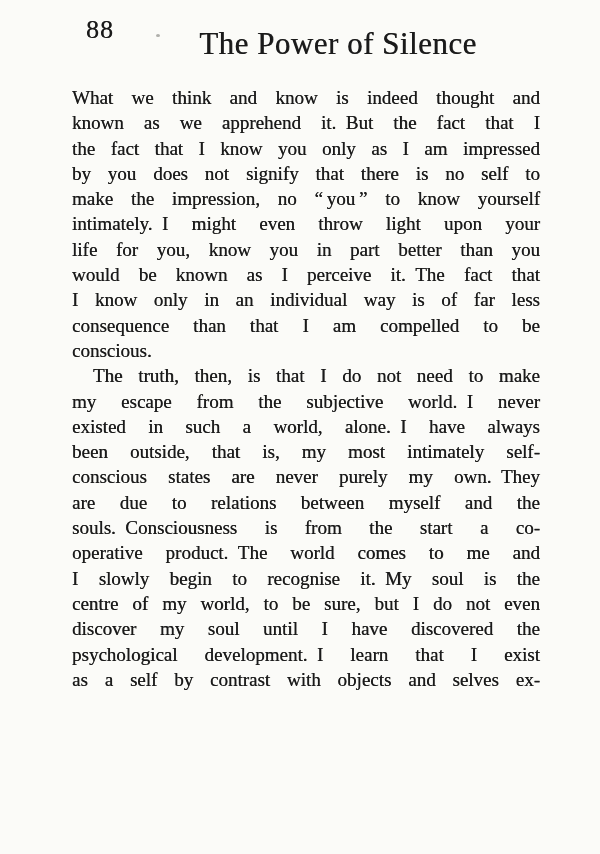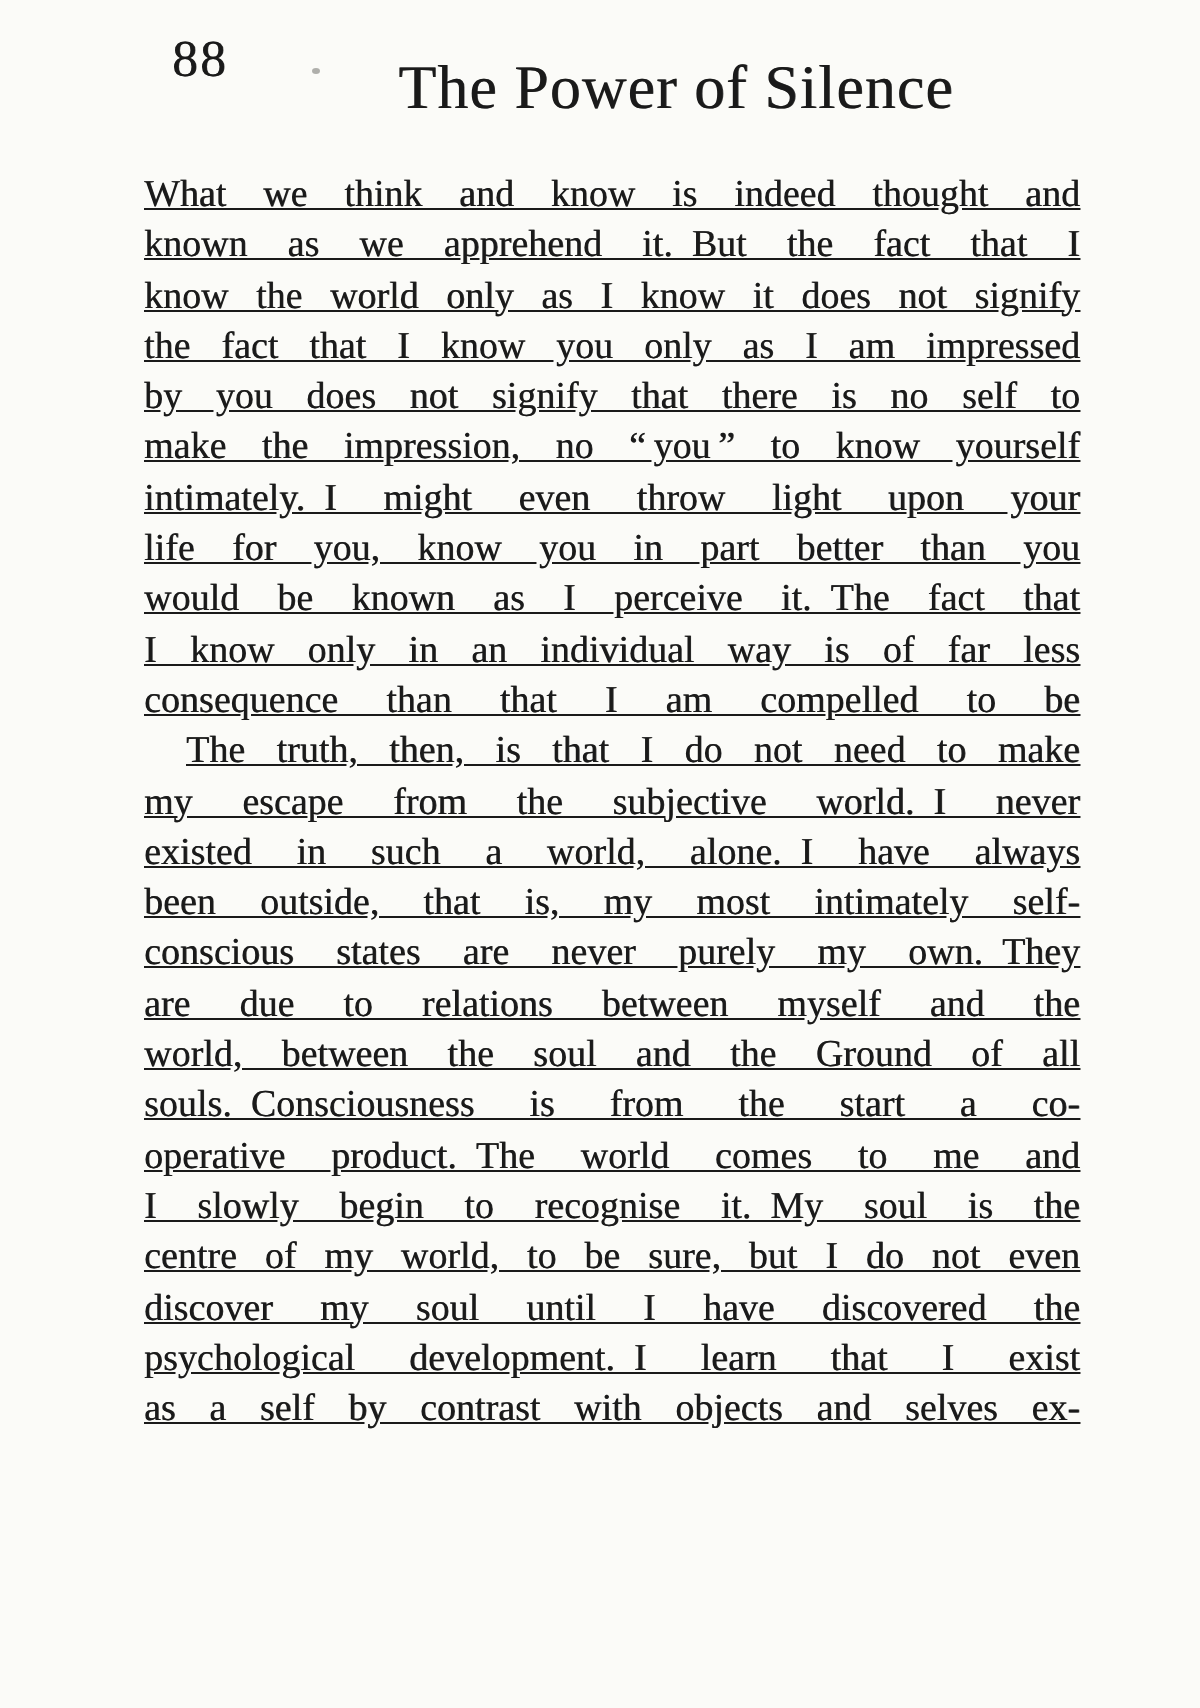--- a/index.html
+++ b/index.html
@@ -51,21 +51,21 @@
   }
   .text-block {
     position: absolute;
     left: 72px;
     top: 85px;
     width: 468px;
     font-size: 19px;
     line-height: 25.3px;
     text-shadow: 0.28px 0 0 rgba(24,24,24,0.85);
   }
-  .paragraph { margin: 0; text-decoration: underline; }
+  .paragraph { margin: 0; }
   .line {
     text-align: justify;
     text-align-last: justify;
   }
   .line.indent { text-indent: 21px; }
   .line.short { text-align-last: left; }
 </style>
 </head>
 <body>
 
@@ -73,38 +73,37 @@
   <header class="running-head">
     <span class="page-number">88</span>
     <span class="artifact-dot"></span>
     <h1 class="running-title">The Power of Silence</h1>
   </header>
 
   <main class="text-block">
       <div class="paragraph">
         <div class="line">What we think and know is indeed thought and</div>
         <div class="line">known as we apprehend it. But the fact that I</div>
-        <div class="line">know the world only as I know it does not signify</div>
         <div class="line">the fact that I know you only as I am impressed</div>
         <div class="line">by you does not signify that there is no self to</div>
         <div class="line">make the impression, no “ you ” to know yourself</div>
         <div class="line">intimately. I might even throw light upon your</div>
         <div class="line">life for you, know you in part better than you</div>
         <div class="line">would be known as I perceive it. The fact that</div>
         <div class="line">I know only in an individual way is of far less</div>
         <div class="line">consequence than that I am compelled to be</div>
+        <div class="line short">conscious.</div>
       </div>
       <div class="paragraph">
         <div class="line indent">The truth, then, is that I do not need to make</div>
         <div class="line">my escape from the subjective world. I never</div>
         <div class="line">existed in such a world, alone. I have always</div>
         <div class="line">been outside, that is, my most intimately self-</div>
         <div class="line">conscious states are never purely my own. They</div>
         <div class="line">are due to relations between myself and the</div>
-        <div class="line">world, between the soul and the Ground of all</div>
         <div class="line">souls. Consciousness is from the start a co-</div>
         <div class="line">operative product. The world comes to me and</div>
         <div class="line">I slowly begin to recognise it. My soul is the</div>
         <div class="line">centre of my world, to be sure, but I do not even</div>
         <div class="line">discover my soul until I have discovered the</div>
         <div class="line">psychological development. I learn that I exist</div>
         <div class="line">as a self by contrast with objects and selves ex-</div>
       </div>
     </main>
 </div>

